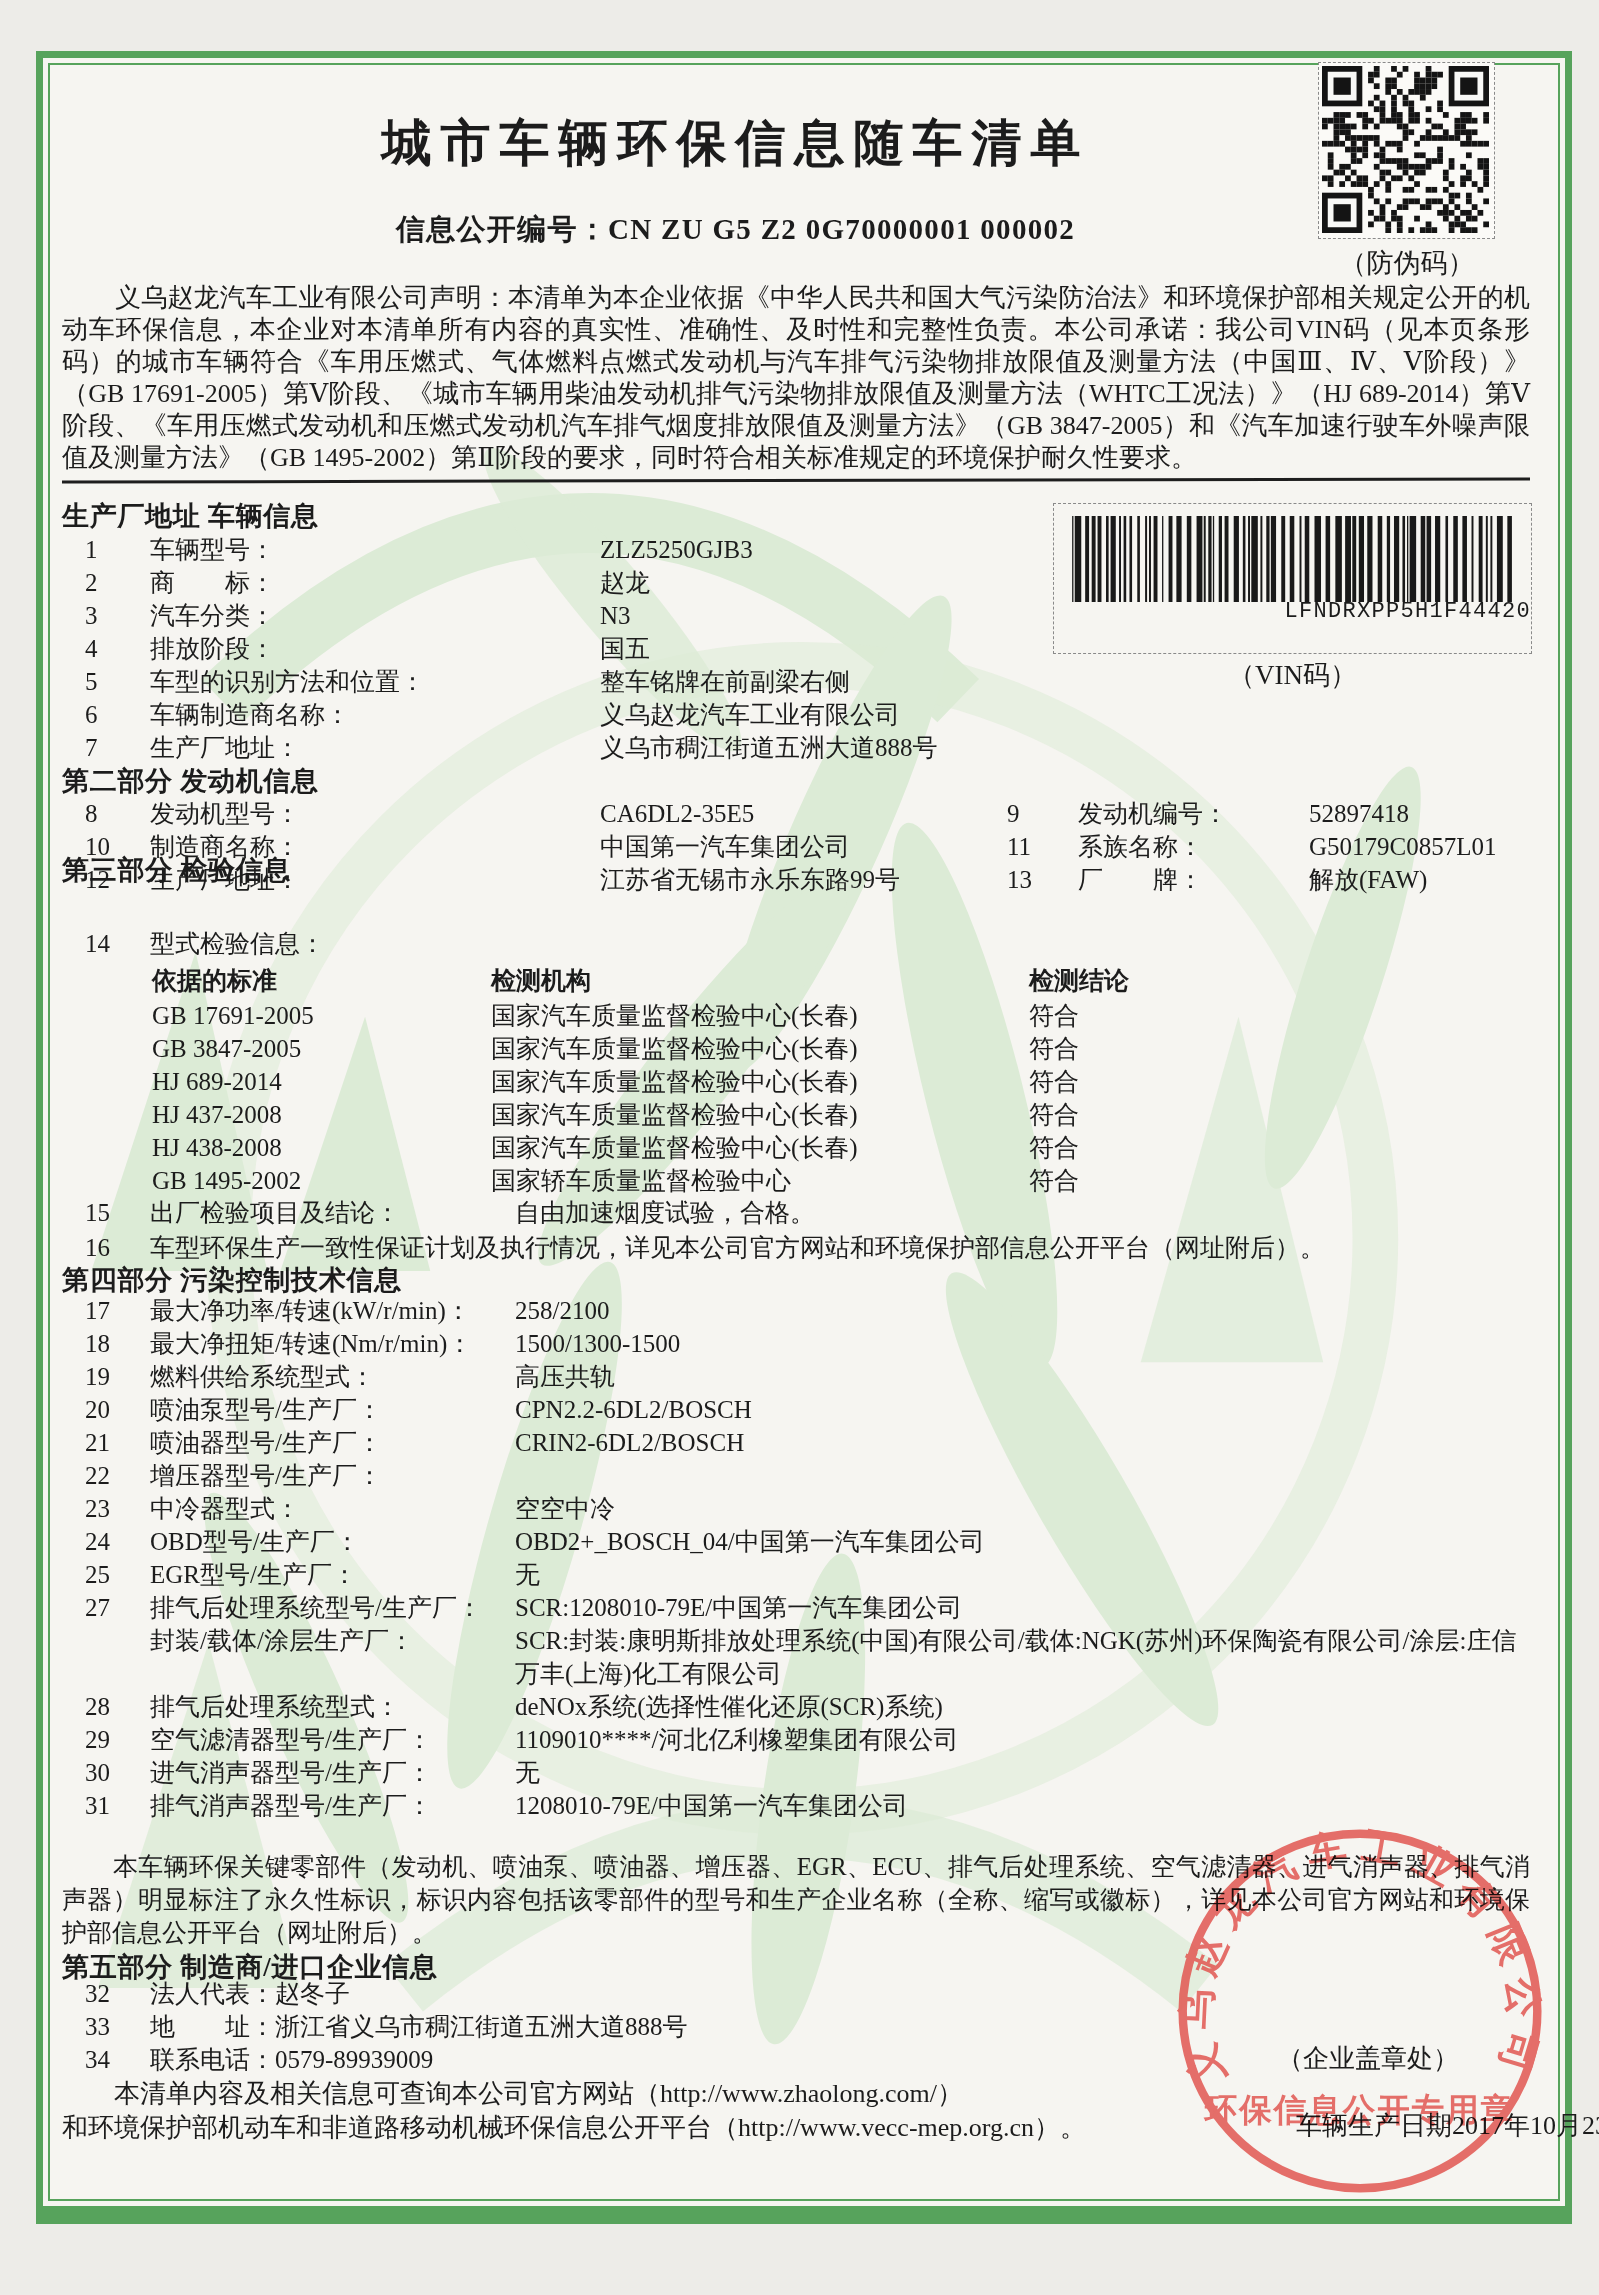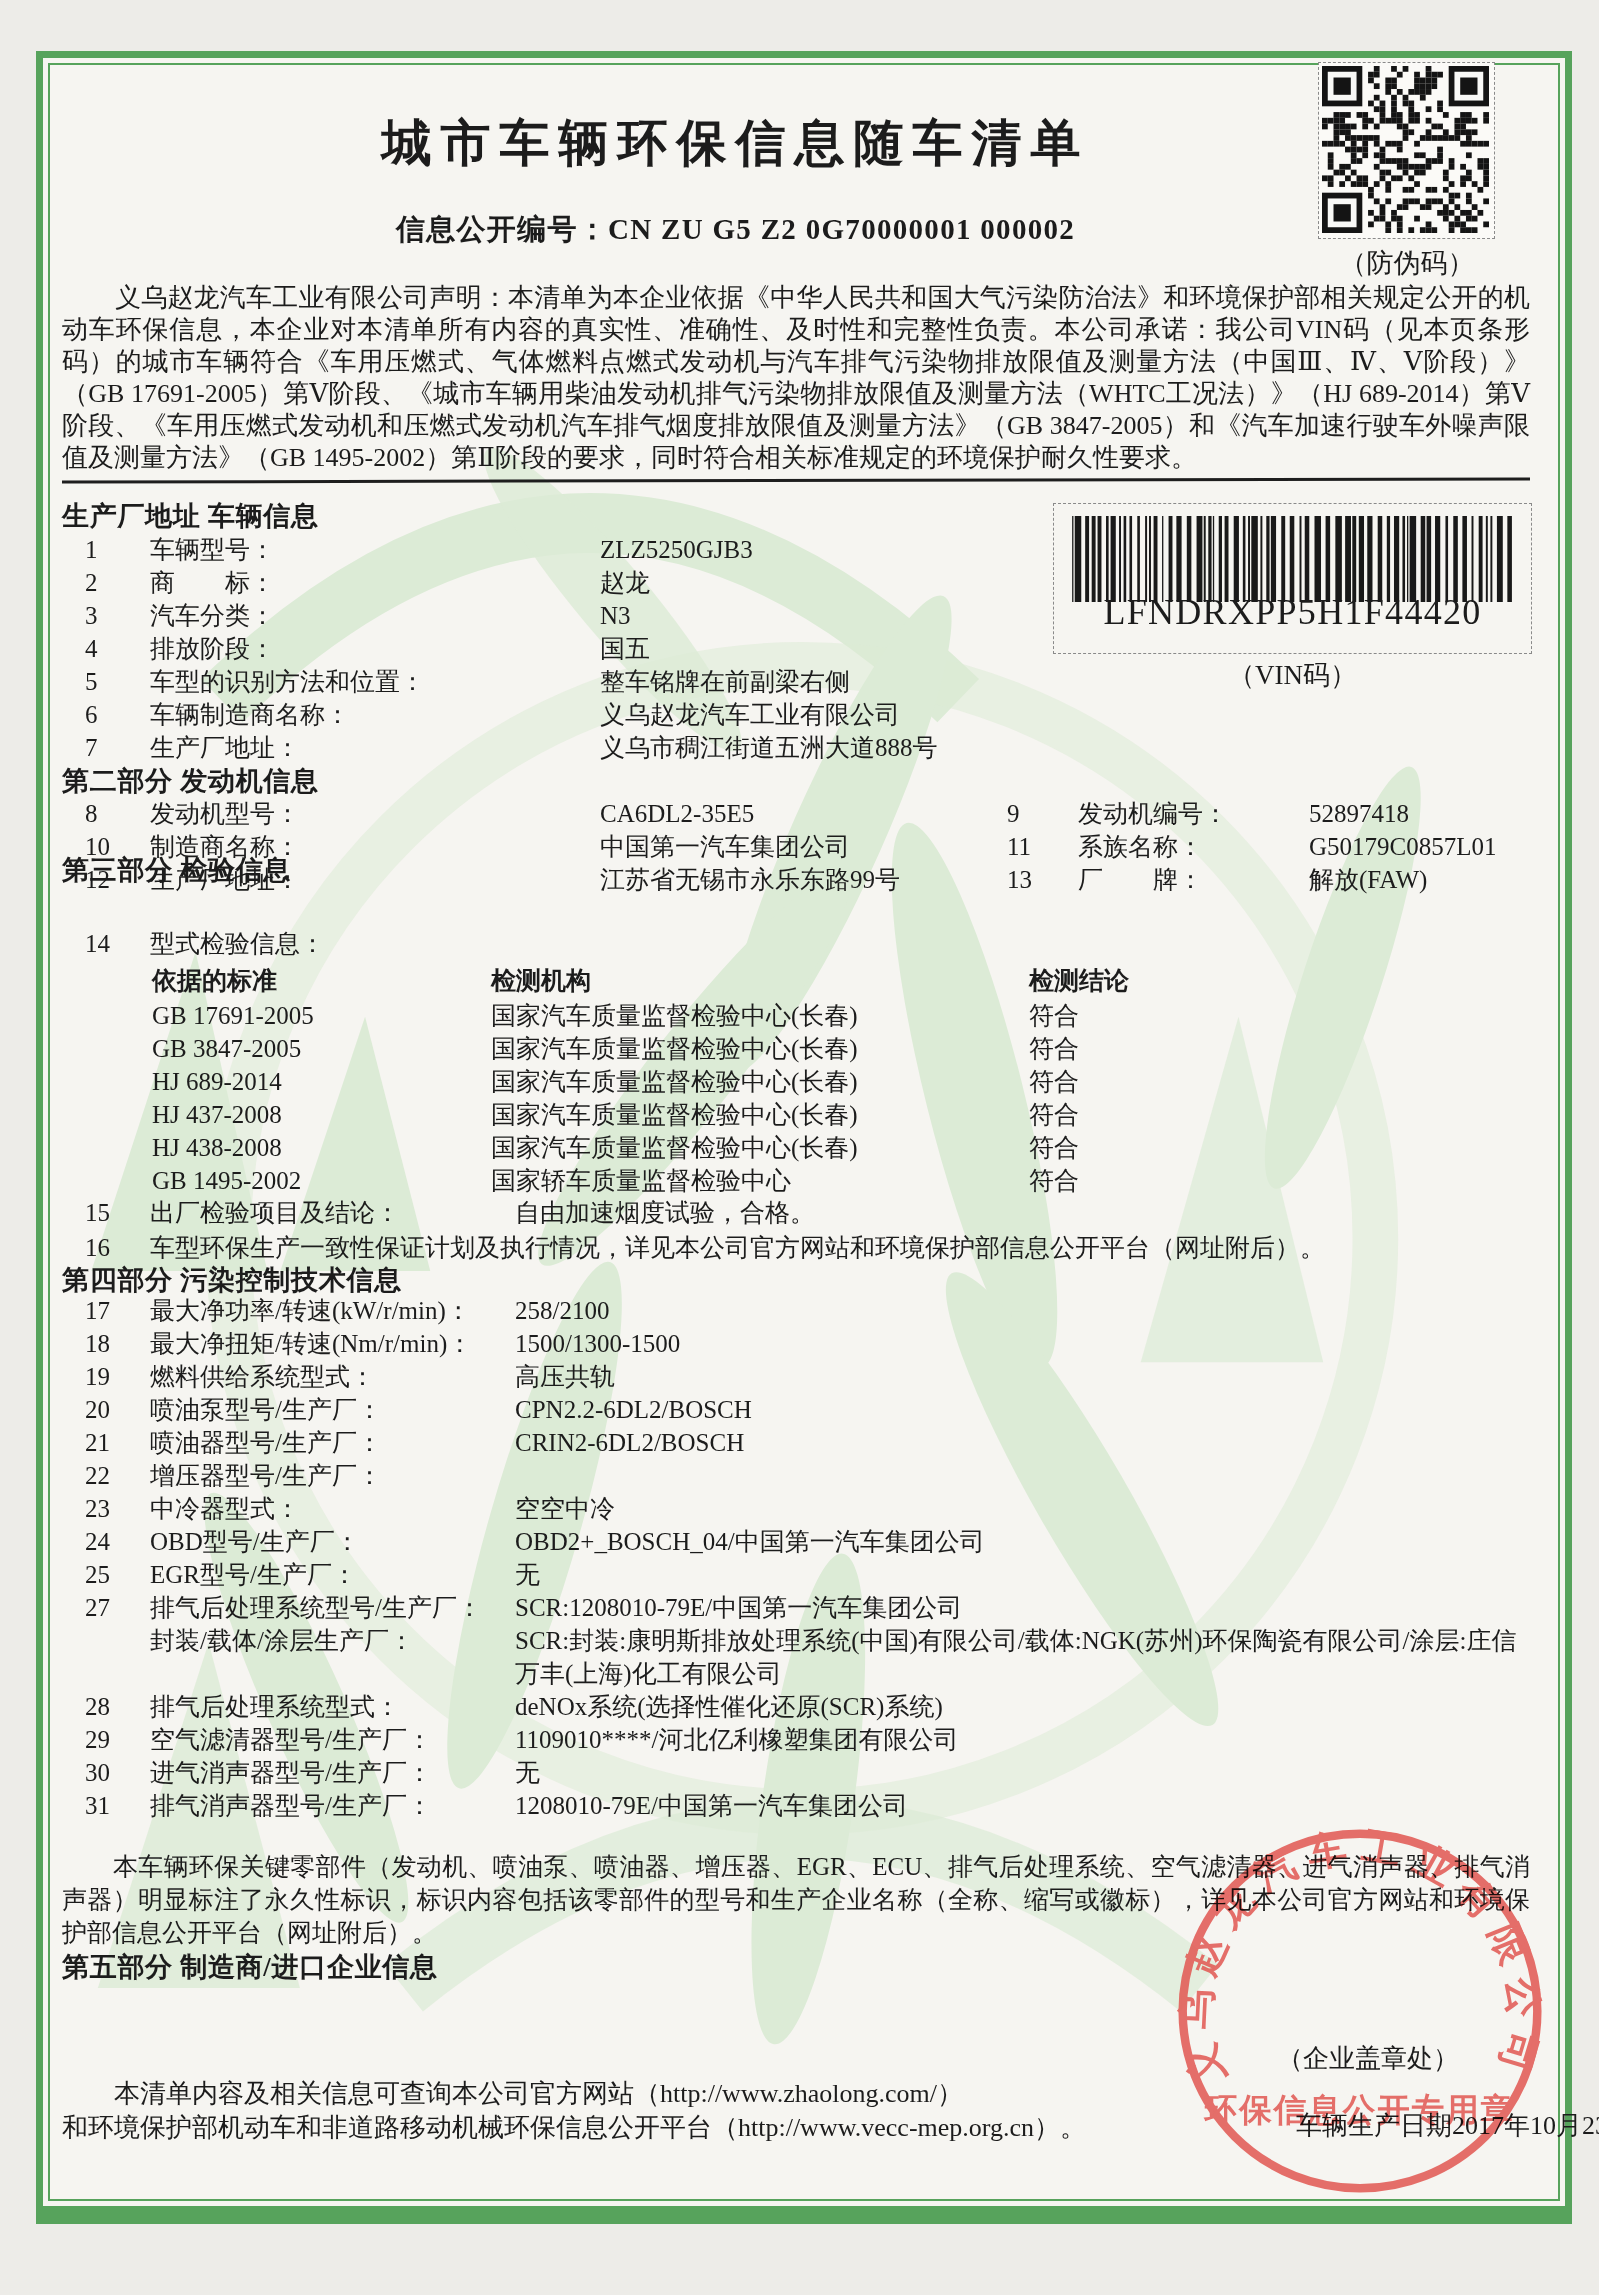--- a/index.html
+++ b/index.html
@@ -42,22 +42,22 @@
     font-size:26px;line-height:32px;text-align:justify;text-indent:53px;
   }
   .black-rule{left:62px;top:479px;width:1468px;height:3.3px;background:#1e1e1e;transform:rotate(-0.12deg);}
   
   .barcode-box{
     left:1053px;top:503px;width:479px;height:151px;
     border:1.3px dashed #8a8a8a;box-sizing:border-box;background:transparent;text-align:center;
   }
   .barcode-bars{margin-top:11.7px;}
   .vin-text{
-    margin-top:-9px;font-family:Liberation Serif, serif;
-    font-size:36px;letter-spacing:1.3px;line-height:34px;background:transparent;
+    margin-top:-9px;font-family:Liberation Mono, monospace;
+    font-size:22px;letter-spacing:1.3px;line-height:34px;background:transparent;text-align:right;
   }
   .vin-caption{left:1053px;top:657px;width:479px;text-align:center;font-size:27px;}
   
   .sec-heading{font-size:27px;font-weight:bold;letter-spacing:0.7px;}
   .rows{left:62px;width:1468px;font-size:25px;}
   .row{display:flex;line-height:33px;}
   .no{flex:0 0 65px;margin-left:23px;}
   .lab1{flex:0 0 450px;}
   .lab4{flex:0 0 365px;}
   .val{flex:1;}
@@ -686,20 +686,34 @@
     </div>
       <div class="row">
       <span class="no">31</span>
       <span class="lab4">排气消声器型号/生产厂：</span>
       <span class="val">1208010-79E/中国第一汽车集团公司</span>
     </div>
   </div>
   <div class="abs para" style="left:62px;top:1850px;width:1468px;">本车辆环保关键零部件（发动机、喷油泵、喷油器、增压器、EGR、ECU、排气后处理系统、空气滤清器、进气消声器、排气消声器）明显标注了永久性标识，标识内容包括该零部件的型号和生产企业名称（全称、缩写或徽标），详见本公司官方网站和环境保护部信息公开平台（网址附后）。</div>
 
   <div class="abs sec-heading" style="left:62px;top:1949px;">第五部分 制造商/进口企业信息</div>
+  <div class="abs rows" style="top:1977px;">
+    <div class="row" style="line-height:33px;">
+      <span class="no">32</span>
+      <span class="val">法人代表：赵冬子</span>
+    </div>
+      <div class="row" style="line-height:33px;">
+      <span class="no">33</span>
+      <span class="val">地　　址：浙江省义乌市稠江街道五洲大道888号</span>
+    </div>
+      <div class="row" style="line-height:33px;">
+      <span class="no">34</span>
+      <span class="val">联系电话：0579-89939009</span>
+    </div>
+  </div>
 
   <div class="abs footer-line" style="left:62px;top:2111px;">和环境保护部机动车和非道路移动机械环保信息公开平台（http://www.vecc-mep.org.cn）。</div>
   <div class="abs footer-line" style="left:114px;top:2077px;">本清单内容及相关信息可查询本公司官方网站（http://www.zhaolong.com/）</div>
   <div class="abs stamp-note">（企业盖章处）</div>
   <div class="abs prod-date">车辆生产日期2017年10月23日</div>
 
   <svg class="abs stamp" viewBox="-316 -316 632 632">
     <circle cx="0" cy="0" r="272" fill="none" stroke="#e25b55" stroke-width="13"></circle>
     <defs>
       <path id="stamp-arc" d="M -163 163 A 230.5 230.5 0 1 1 163 163" fill="none"></path>

